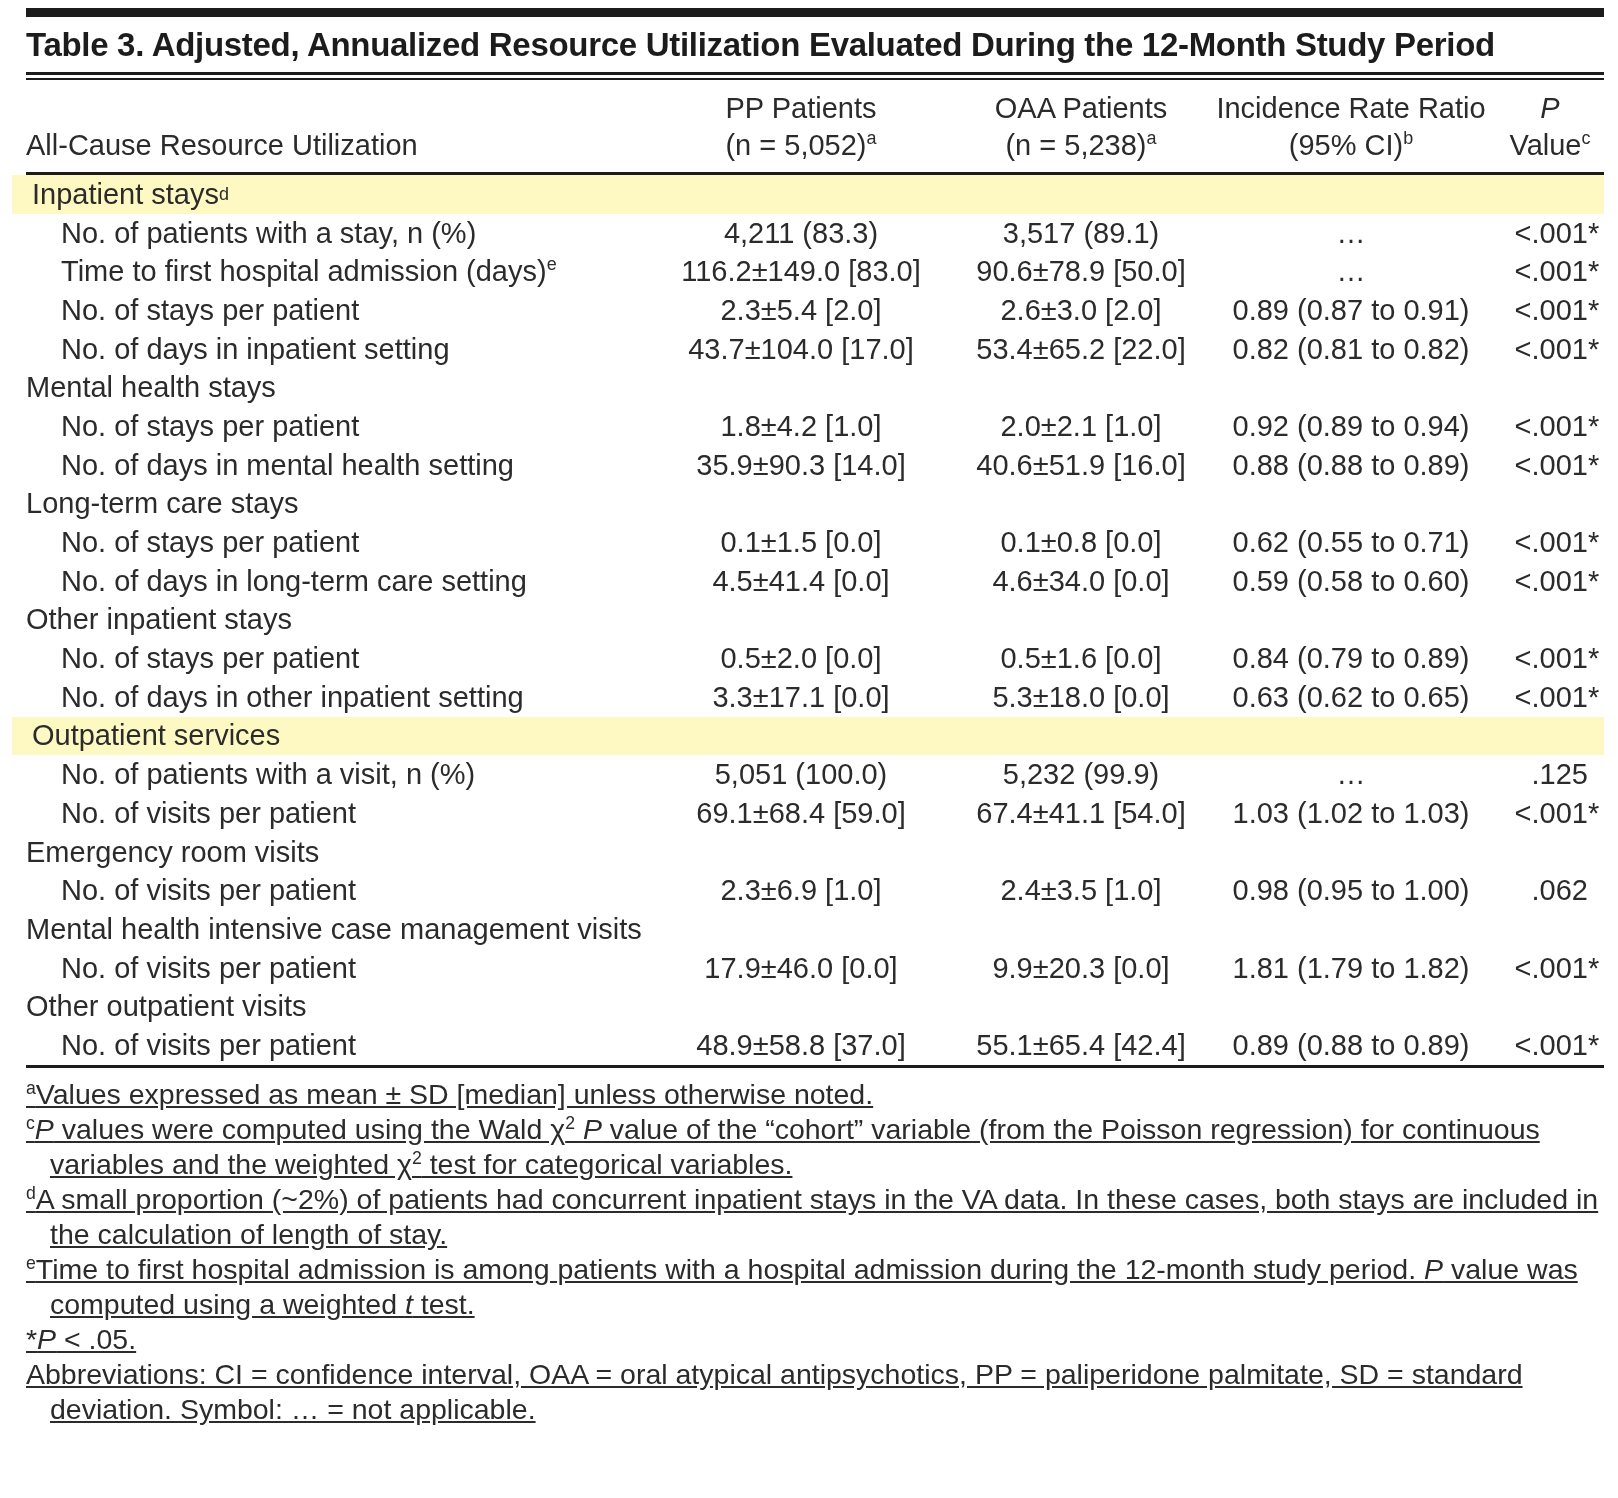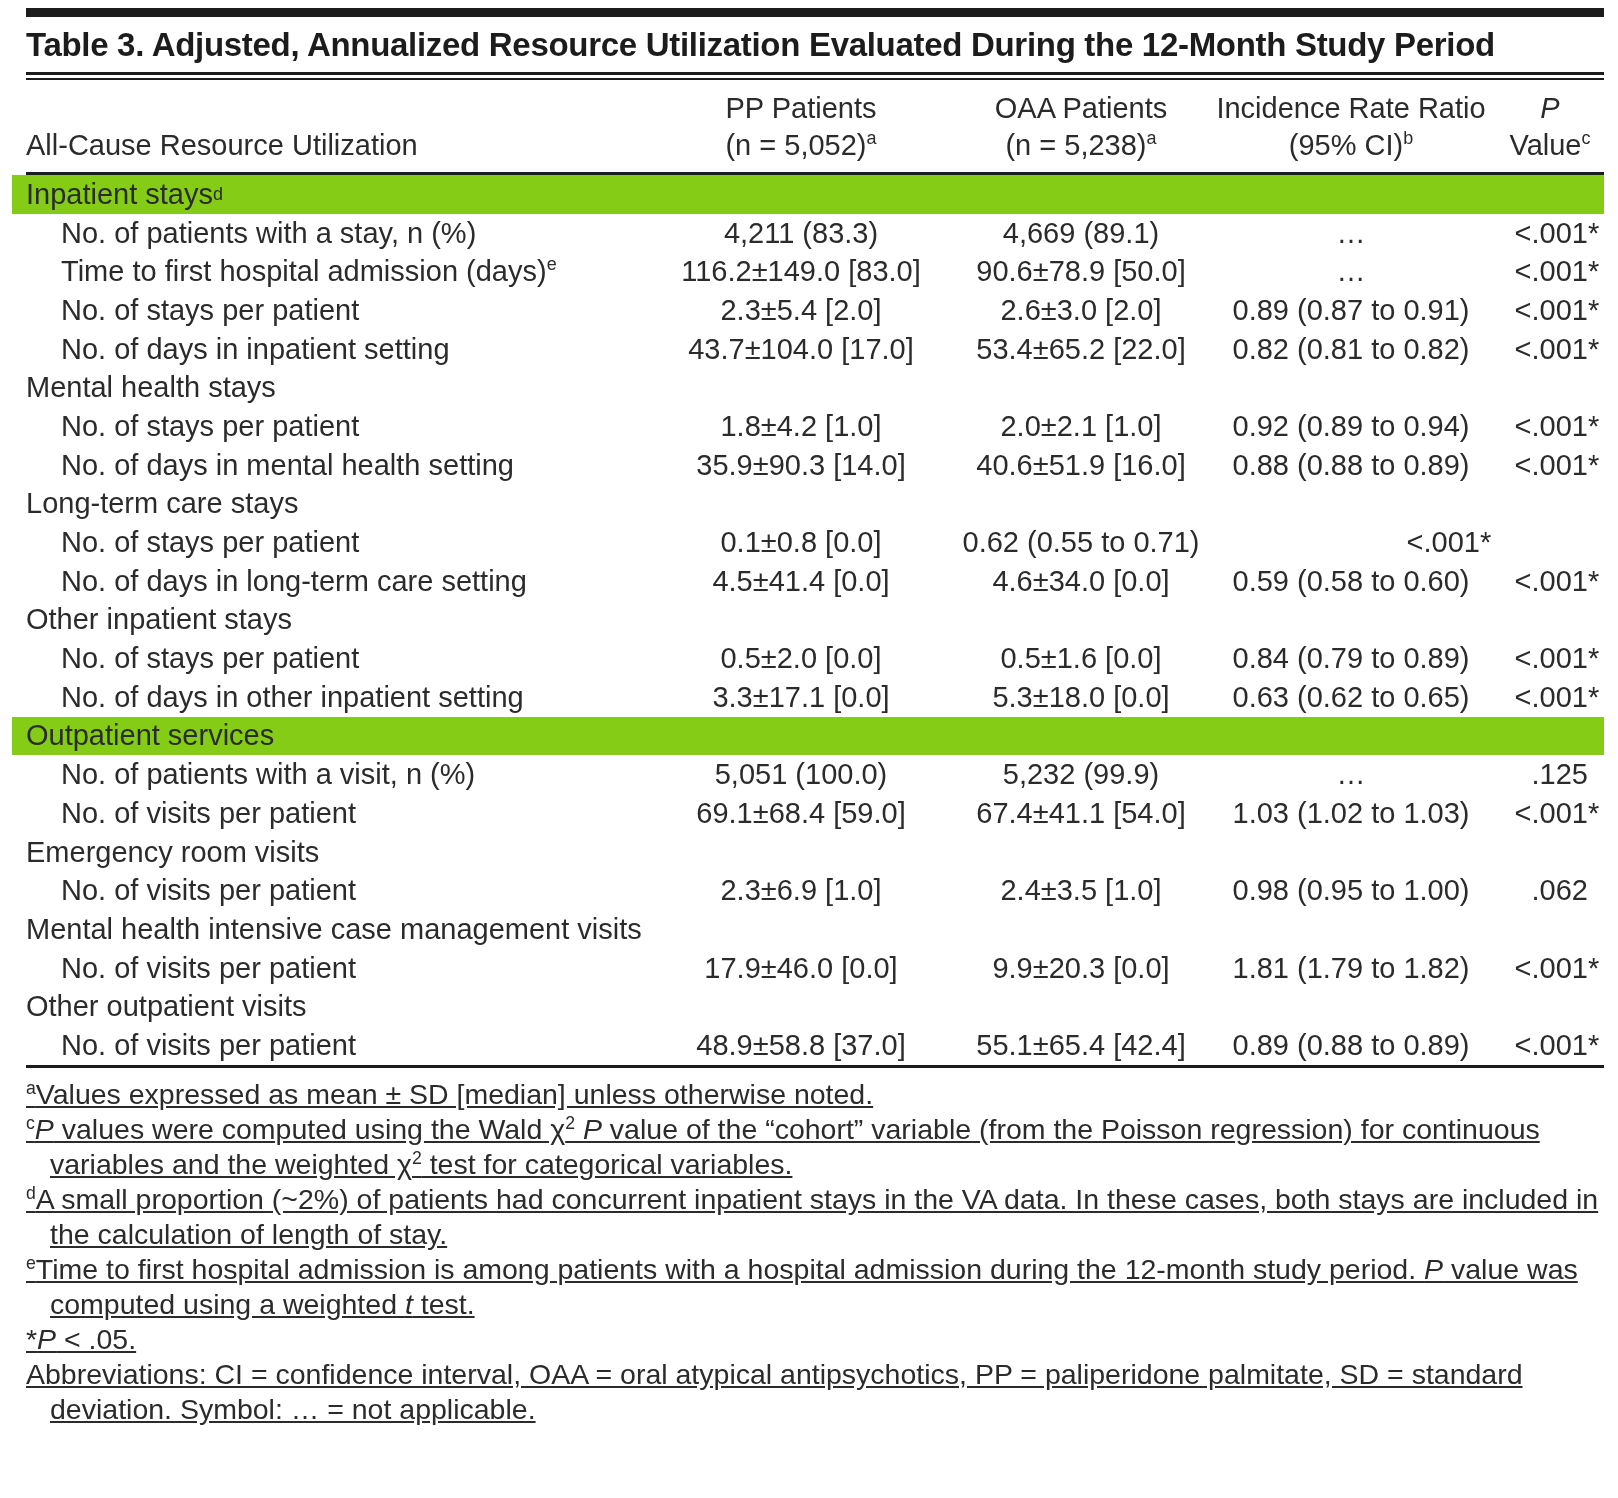--- a/index.html
+++ b/index.html
@@ -40,22 +40,22 @@
   .trow.grid{align-items:center;}
   .cell{white-space:nowrap;}
   .cell.label{padding-left:35px;overflow:visible;}
   .cell.c{text-align:center;}
   .cell.r{text-align:right;}
   .section-row{
     height:38.7px;display:flex;align-items:center;
     white-space:nowrap;
   }
   .section-row.shaded{
-    background:#84cc16;
-    margin-left:-14px;padding-left:14px;
+    background:#fef9c3;
+    margin-left:-14px;padding-left:20px;
     margin-right:0;
   }
   .star{display:inline-block;width:16px;text-align:left;}
   .star.hide{visibility:hidden;}
   .footnotes{padding-top:9px;font-size:28.5px;line-height:35px;color:#2b2b2b;}
   .fn{padding-left:24px;text-indent:-24px;text-decoration:underline;}
   .fn .fnsup{font-size:0.62em;vertical-align:super;line-height:0;}
   .fn .i{font-style:italic;}
 </style>
 </head>
@@ -89,21 +89,21 @@
       </div>
     </div>
 
     <div class="rule-heavy"></div>
 
     <div class="tbody" id="tbody">
         <div class="section-row shaded">Inpatient stays<span class="sup">d</span></div>
         <div class="trow grid">
           <div class="cell label">No. of patients with a stay, n (%)</div>
           <div class="cell c">4,211 (83.3)</div>
-          <div class="cell c">4,669 (89.1)</div>
+          <div class="cell c">3,517 (89.1)</div>
           <div class="cell c">…</div>
           <div class="cell r">&lt;.001<span class="star">*</span></div>
         </div>
         <div class="trow grid">
           <div class="cell label">Time to first hospital admission (days)<span class="sup">e</span></div>
           <div class="cell c">116.2±149.0 [83.0]</div>
           <div class="cell c">90.6±78.9 [50.0]</div>
           <div class="cell c">…</div>
           <div class="cell r">&lt;.001<span class="star">*</span></div>
         </div>
@@ -132,20 +132,21 @@
         <div class="trow grid">
           <div class="cell label">No. of days in mental health setting</div>
           <div class="cell c">35.9±90.3 [14.0]</div>
           <div class="cell c">40.6±51.9 [16.0]</div>
           <div class="cell c">0.88 (0.88 to 0.89)</div>
           <div class="cell r">&lt;.001<span class="star">*</span></div>
         </div>
         <div class="section-row">Long-term care stays</div>
         <div class="trow grid">
           <div class="cell label">No. of stays per patient</div>
+          <div class="cell c">0.1±1.5 [0.0]</div>
           <div class="cell c">0.1±0.8 [0.0]</div>
           <div class="cell c">0.62 (0.55 to 0.71)</div>
           <div class="cell r">&lt;.001<span class="star">*</span></div>
         </div>
         <div class="trow grid">
           <div class="cell label">No. of days in long-term care setting</div>
           <div class="cell c">4.5±41.4 [0.0]</div>
           <div class="cell c">4.6±34.0 [0.0]</div>
           <div class="cell c">0.59 (0.58 to 0.60)</div>
           <div class="cell r">&lt;.001<span class="star">*</span></div>

